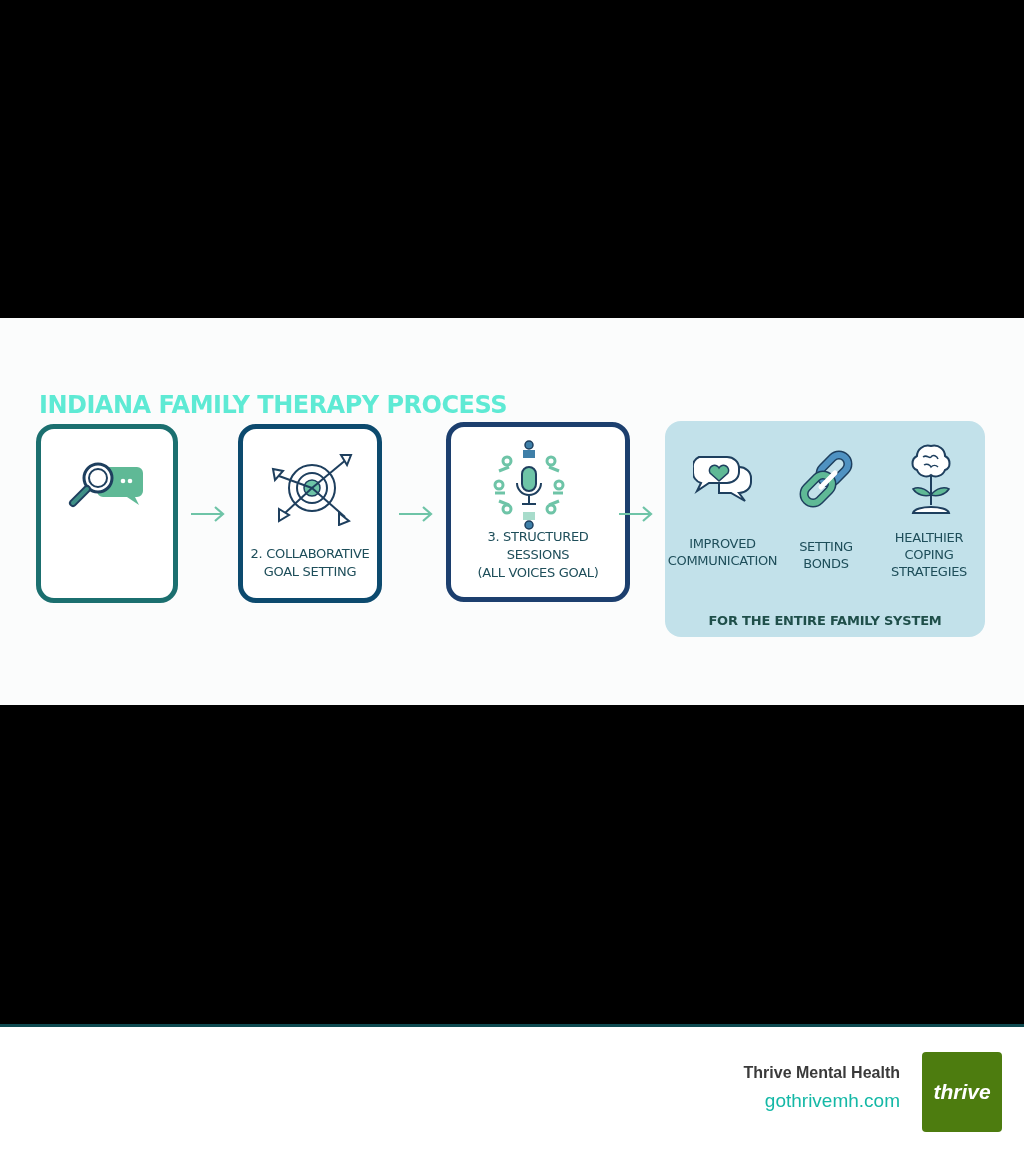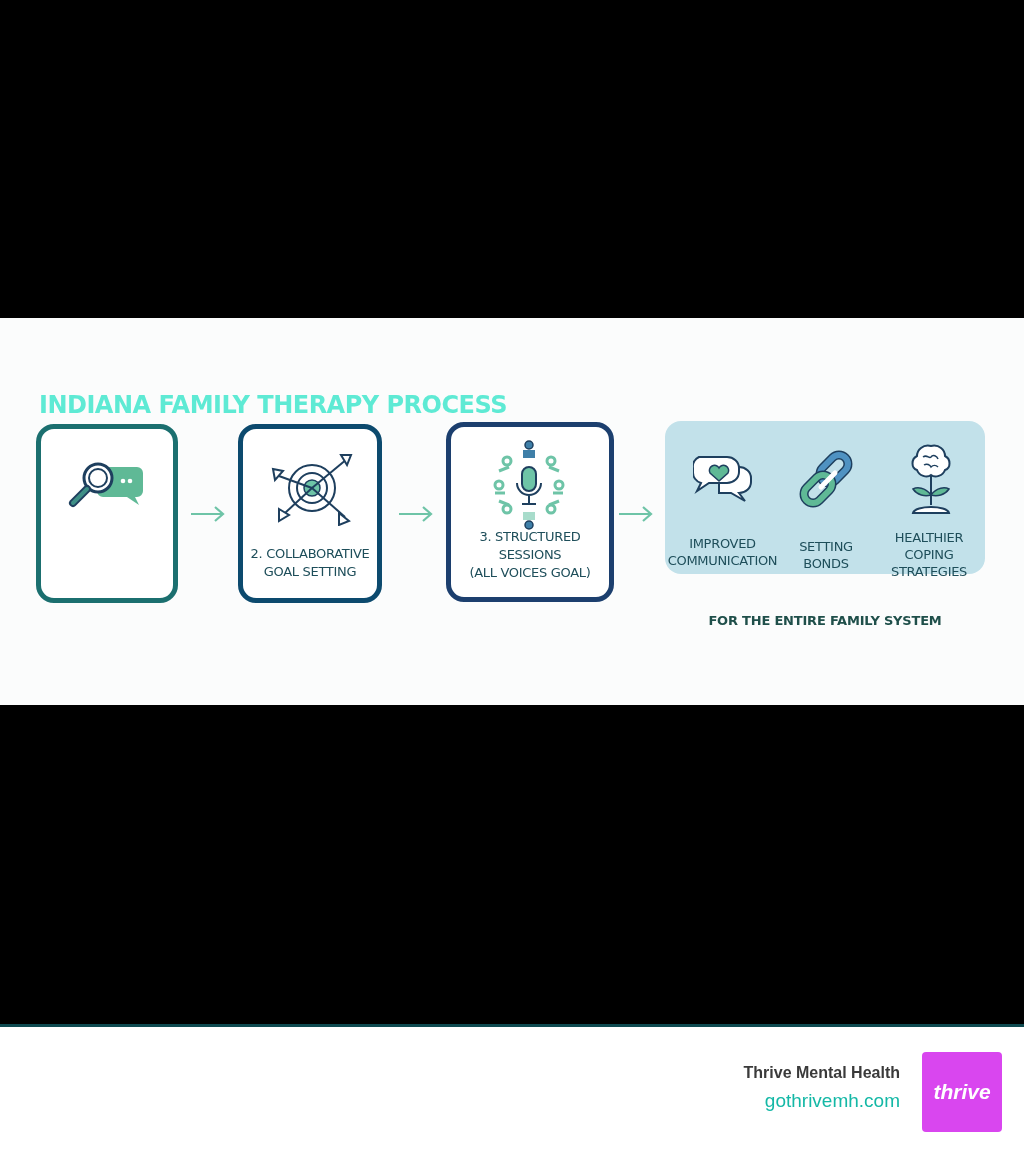--- a/index.html
+++ b/index.html
@@ -4,30 +4,30 @@
 <style>
   html, body { margin:0; padding:0; }
   body { width:1024px; height:1154px; background:#000; position:relative; overflow:hidden; font-family:"Liberation Sans", "DejaVu Sans", sans-serif; }
   .band { position:absolute; left:0; top:318px; width:1024px; height:387px; background:#fbfcfc; }
   .title { position:absolute; left:39px; top:362px; font-family:"DejaVu Sans", sans-serif; font-weight:bold; font-size:24px; color:#5eead4; letter-spacing:-0.5px;margin-top:29px; }
   .card { position:absolute; box-sizing:border-box; background:#fff; border-radius:18px; display:flex; flex-direction:column; align-items:center; }
   .card .icon { position:absolute; }
   .card .label { position:absolute; left:0; right:0; text-align:center; font-family:"DejaVu Sans", sans-serif; font-size:13px; color:#1e4e5a; line-height:18px; letter-spacing:-0.3px; }
   .c1 { left:36px; top:424px; width:142px; height:179px; border:5px solid #1b6f6f; }
   .c2 { left:238px; top:424px; width:144px; height:179px; border:5px solid #0c4a6e; }
-  .c3 { left:446px; top:422px; width:168px; height:180px; border:5px solid #1c3f6e; }
+  .c3 { left:446px; top:422px; width:184px; height:180px; border:5px solid #1c3f6e; }
   .arrow { position:absolute; }
-  .outcomes { position:absolute; left:665px; top:421px; width:320px; height:153px; background:#c2e1ea; border-radius:16px; }
+  .outcomes { position:absolute; left:665px; top:421px; width:320px; height:216px; background:#c2e1ea; border-radius:16px; }
   .outcome { position:absolute; text-align:center; font-family:"DejaVu Sans", sans-serif; font-size:13px; color:#1e4e5a; line-height:17px; letter-spacing:-0.3px; }
   .subcap { position:absolute; left:665px; top:613px; width:320px; text-align:center; font-family:"DejaVu Sans", sans-serif; font-weight:bold; font-size:13px; color:#1f4f4a; letter-spacing:-0.2px; }
   .footer-line { position:absolute; left:0; top:1024px; width:1024px; height:3px; background:#0e4a50; }
   .footer { position:absolute; left:0; top:1027px; width:1024px; height:127px; background:#fff; }
   .brand-name { position:absolute; right:124px; top:1064px; font-family:"Liberation Sans", sans-serif; font-weight:bold; font-size:16px; color:#3a3a3a; }
   .brand-url { position:absolute; right:124px; top:1090px; font-family:"Liberation Sans", sans-serif; font-size:19px; color:#14b8a6; }
-  .logo { position:absolute; left:922px; top:1052px; width:80px; height:80px; background:#d946ef; border-radius:4px; display:flex; align-items:center; justify-content:center; }
+  .logo { position:absolute; left:922px; top:1052px; width:80px; height:80px; background:#4d7c0f; border-radius:4px; display:flex; align-items:center; justify-content:center; }
   .logo span { color:#fff; font-family:"Liberation Sans", sans-serif; font-weight:bold; font-style:italic; font-size:21px; }
 </style>
 </head>
 <body>
 
 <div class="band">
 </div>
 
 <div class="title">INDIANA FAMILY THERAPY PROCESS</div>
 

